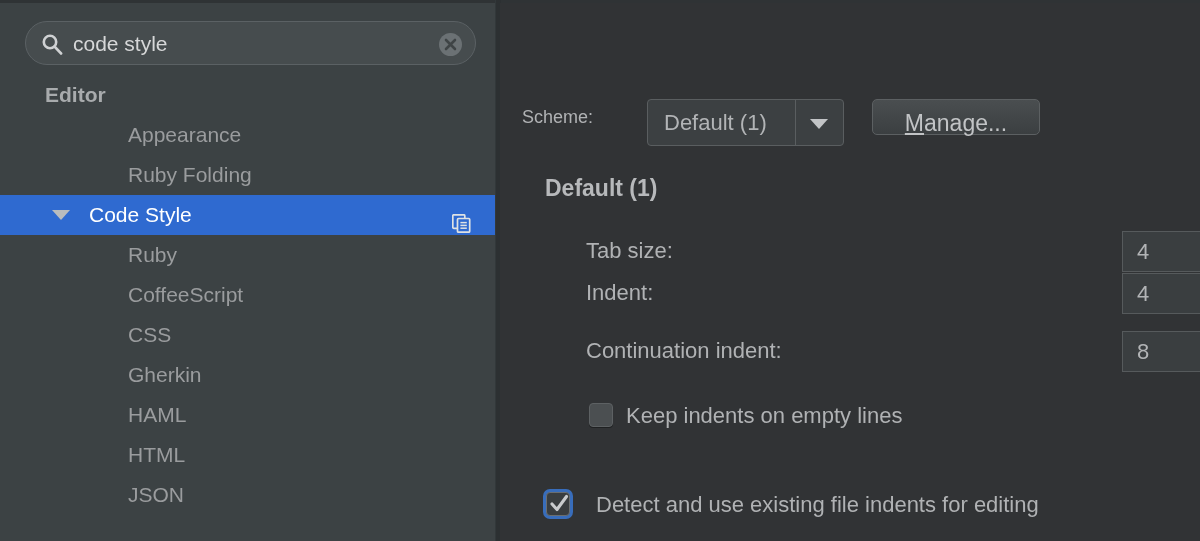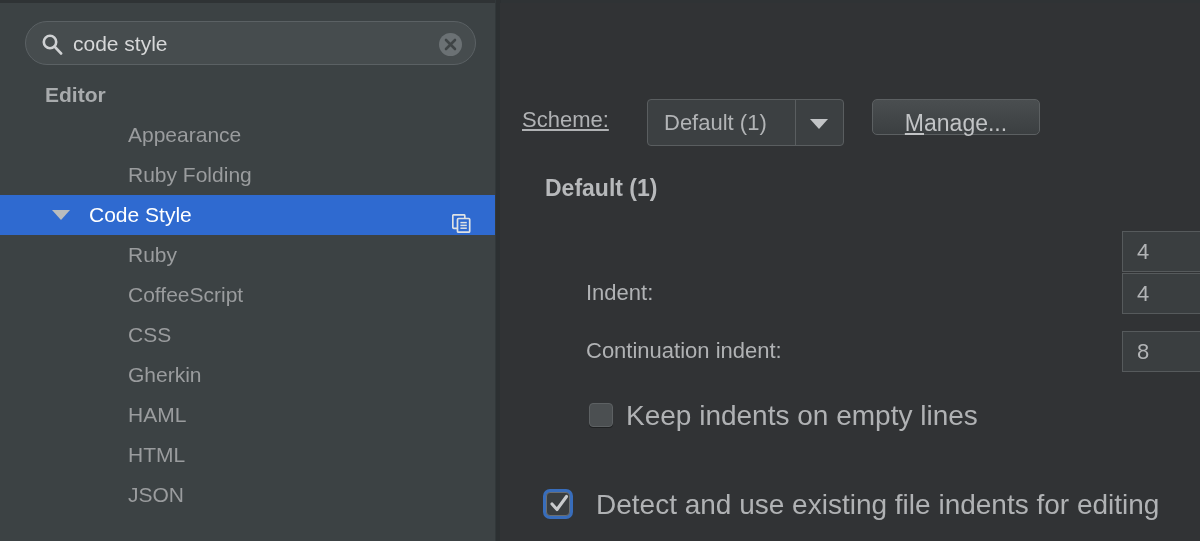--- a/index.html
+++ b/index.html
@@ -160,23 +160,22 @@
     position: absolute;
     left: 26px; top: 0;
     font-size: 23px;
     color: #b6b8ba;
     white-space: nowrap;
   }
 
   .scheme-label {
     position: absolute;
     left: 22px; top: 104px;
-    font-size: 22px;
+    font-size: 18px;
     color: #b0b2b4;
-    text-decoration: underline;
   }
   .combo {
     position: absolute;
     left: 147px; top: 96px;
     width: 197px; height: 47px;
     box-sizing: border-box;
     border: 1px solid #5a5e60;
     border-radius: 4px;
     background: #3c4042;
     cursor: pointer;
@@ -272,21 +271,21 @@
   }
   .cb-box.checked {
     background: #393d3f;
     border: 1px solid #6a6e70;
     box-shadow: 0 0 0 3px rgba(58,120,210,0.85);
   }
   .cb-box.checked svg { position: absolute; left: 1px; top: 0px; }
   .cb-label {
     position: absolute;
     height: 34px; line-height: 34px;
-    font-size: 28px;
+    font-size: 22px;
     color: #b0b2b4;
     white-space: nowrap;
   }
 </style>
 </head>
 <body>
 
 <div id="app">
   <div class="topedge"></div>
 
@@ -366,20 +365,21 @@
     </div>
 
     <div class="btn-manage">
       <span class="btn-manage-label"><span class="mn">M</span><span>anage...</span></span>
     </div>
 
     <div class="section-title">Default (1)</div>
 
     <div id="fields">
         <div class="field-row" style="top: 228px;">
+          <span class="field-label">Tab size:</span>
           <input type="text" class="field-input" value="4" style="">
         </div>
         <div class="field-row" style="top: 270px;">
           <span class="field-label">Indent:</span>
           <input type="text" class="field-input" value="4" style="">
         </div>
         <div class="field-row" style="top: 328px;">
           <span class="field-label">Continuation indent:</span>
           <input type="text" class="field-input" value="8" style="">
         </div>

